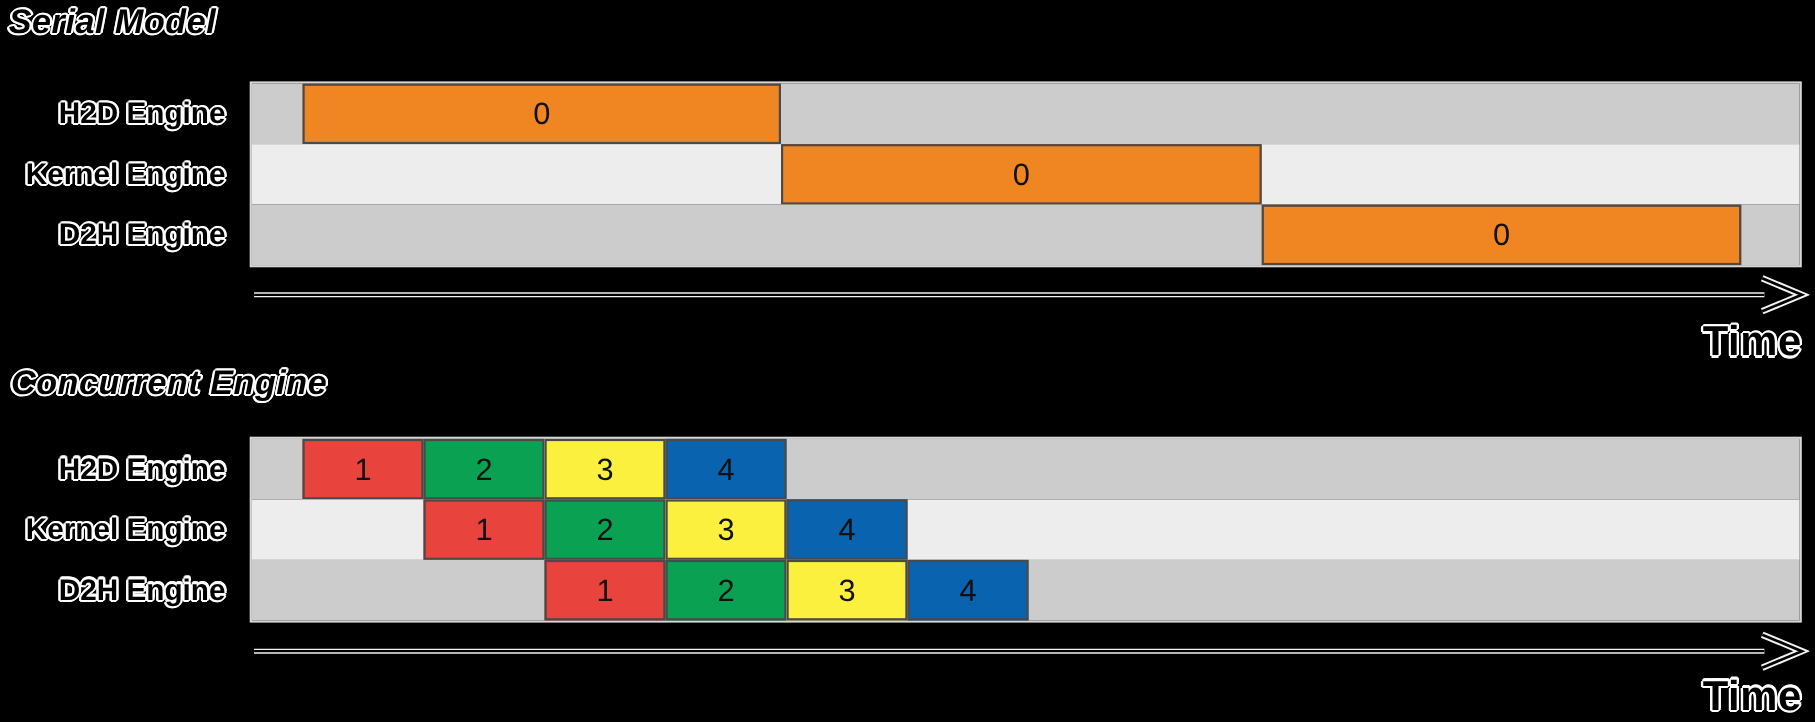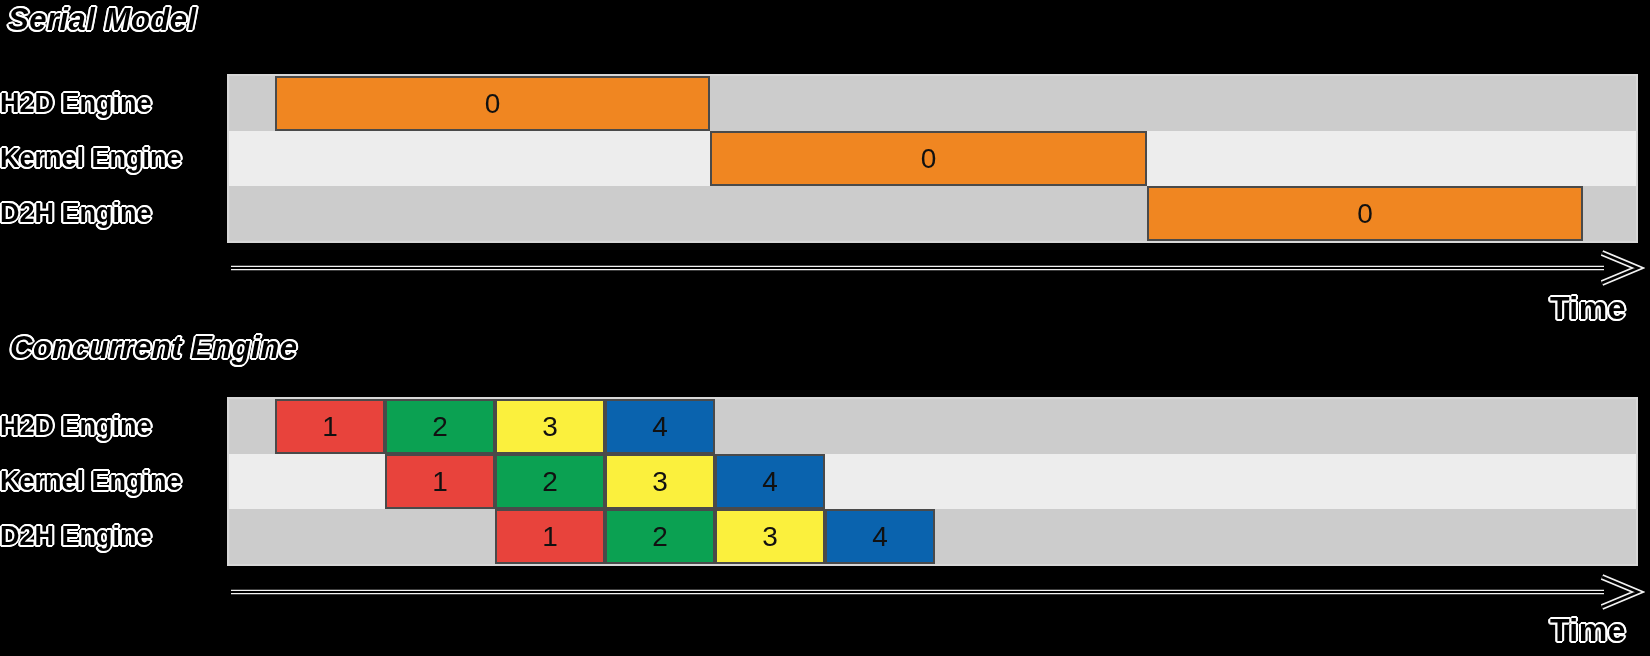--- a/index.html
+++ b/index.html
@@ -15,39 +15,39 @@
       -2px 1px 0 #fff, 2px -1px 0 #fff, -1px 2px 0 #fff, 1px -2px 0 #fff;
   }
 
   .model-title{
     position:absolute;margin:0;
     font-size:31px;font-weight:bold;font-style:italic;letter-spacing:.5px;
   }
 
   .row-label{
     position:absolute;left:0;width:205px;height:55px;line-height:55px;
-    font-size:27px;font-weight:bold;white-space:nowrap;
+    text-align:right;font-size:27px;font-weight:bold;white-space:nowrap;
   }
 
   .track{
     position:absolute;left:229px;width:1407px;height:165px;
     outline:2px solid #d7d7d7;
   }
   .lane{position:absolute;left:0;width:100%;height:55px;}
   .bar{
     position:absolute;top:0;height:55px;box-sizing:border-box;
     border:2px solid #4a4a4a;
     display:flex;align-items:center;justify-content:center;
     font-size:28px;color:#111;
   }
 
   .time-axis{position:absolute;left:225px;width:1420px;height:44px;}
   .time-label{
-    position:absolute;right:24px;
-    font-size:32px;font-weight:bold;letter-spacing:.5px;
+    position:absolute;right:12px;
+    font-size:38px;font-weight:bold;letter-spacing:.5px;
   }
 </style>
 </head>
 <body>
 
 <div class="stage">
 
   <section class="model">
     <h2 class="model-title outlined" style="left:8px;top:2px">Serial Model</h2>
     <div>

